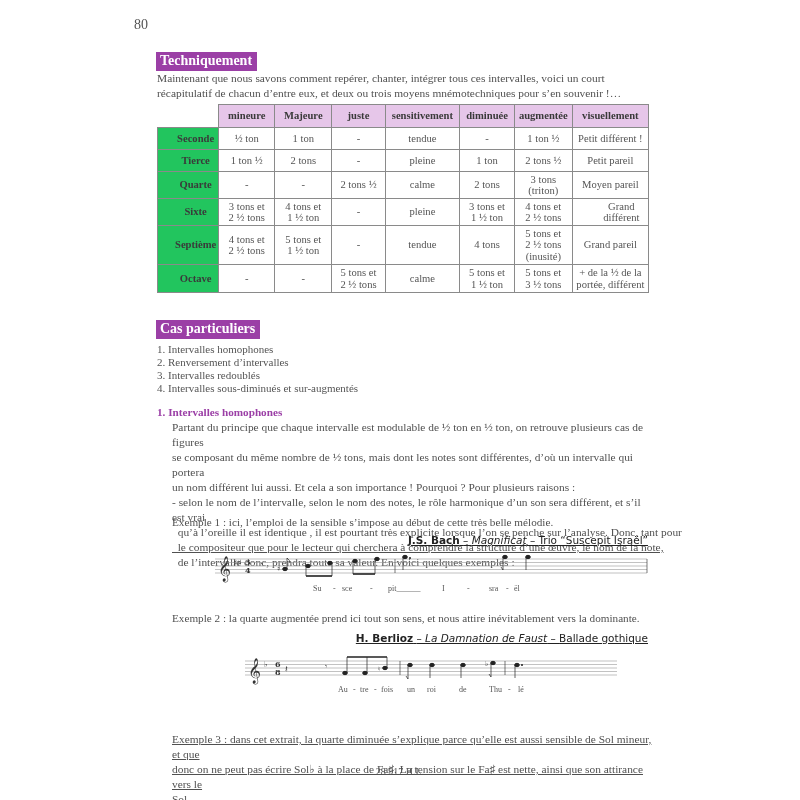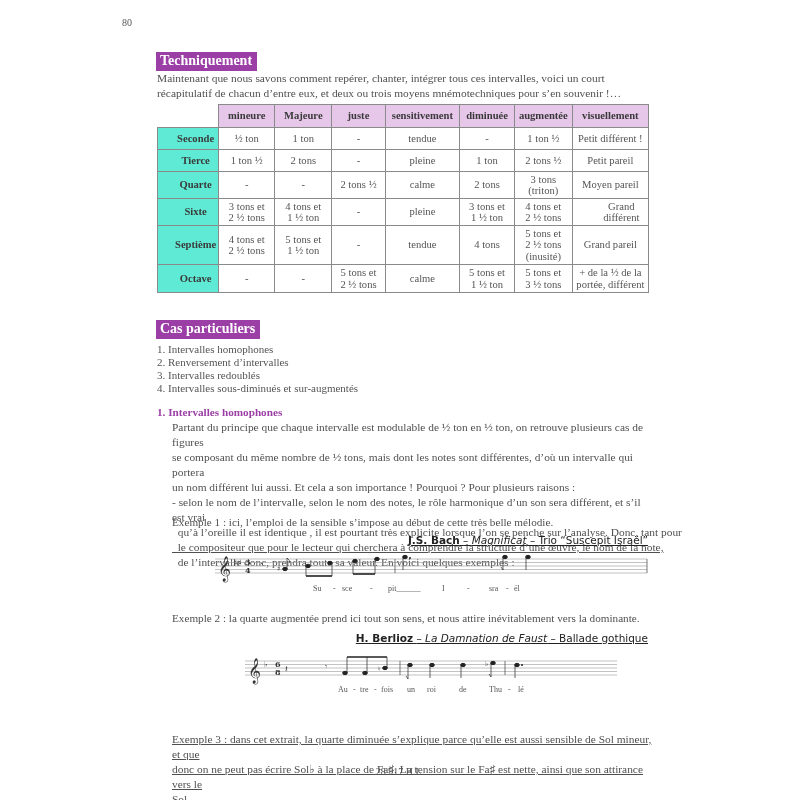--- a/index.html
+++ b/index.html
@@ -1,28 +1,28 @@
 <!DOCTYPE html>
 <html><head>
 <meta charset="utf-8">
 <style>
   html, body { margin: 0; padding: 0; background: #ffffff; }
   body { width: 800px; height: 800px; position: relative; overflow: hidden;
          font-family: "DejaVu Serif", "Liberation Serif", serif; color: #4a4a4a; }
-  .page-number { position: absolute; left: 122px; top: 17px; font-size: 10px; color: #555; font-family: "Liberation Serif", serif; }
+  .page-number { position: absolute; left: 134px; top: 17px; font-size: 14px; color: #555; font-family: "Liberation Serif", serif; }
   .heading-box { position: absolute; background: #9b3fa6; color: #fff; font-family: "Liberation Serif", serif;
                  font-weight: bold; font-size: 14px; padding: 1px 5px 2px 4px; line-height: 16px; }
   .para { position: absolute; left: 157px; width: 495px; font-family: "Liberation Serif", serif; font-size: 11.4px; line-height: 15px; color: #505050; }
   .intro { top: 71px; }
   table.intervals { position: absolute; left: 157px; top: 104px; width: 492px; border-collapse: collapse;
                     font-family: "Liberation Serif", serif; font-size: 10.6px; color: #555; }
   table.intervals td, table.intervals th { border: 1px solid #8a8a8a; text-align: center; vertical-align: middle; padding: 0 2px; line-height: 11.5px; }
   table.intervals th { background: #e6c6e9; font-weight: bold; color: #3a3a3a; height: 22px; }
   table.intervals th.corner { background: #fff; border-top: none; border-left: none; }
-  table.intervals td.rowhead { background: #5eead4; font-weight: bold; color: #3a3a3a; padding-left: 17px; }
+  table.intervals td.rowhead { background: #22c55e; font-weight: bold; color: #3a3a3a; padding-left: 17px; }
   .list { position: absolute; left: 157px; top: 343px; font-family: "Liberation Serif", serif; font-size: 11px; line-height: 13px; color: #555; }
   .subheading { position: absolute; left: 157px; top: 406px; font-family: "Liberation Serif", serif; font-size: 11.2px; font-weight: bold; color: #9b3fa6; }
   .body1 { left: 172px; width: 480px; top: 420px; }
   .example { position: absolute; left: 172px; font-family: "Liberation Serif", serif; font-size: 11.2px; color: #505050; }
   .credit { position: absolute; right: 152px; font-family: "DejaVu Sans", sans-serif; font-size: 10.5px; color: #222; text-decoration: underline; }
   .credit b { font-weight: bold; }
   .credit i { font-style: italic; }
   .staff { position: absolute; }
   .lyrics { position: absolute; font-family: "Liberation Serif", serif; font-size: 8px; color: #555; }
   .footer { position: absolute; top: 766px; left: 0; width: 800px; text-align: center; font-family: "Liberation Serif", serif; font-size: 10px; color: #555; }

